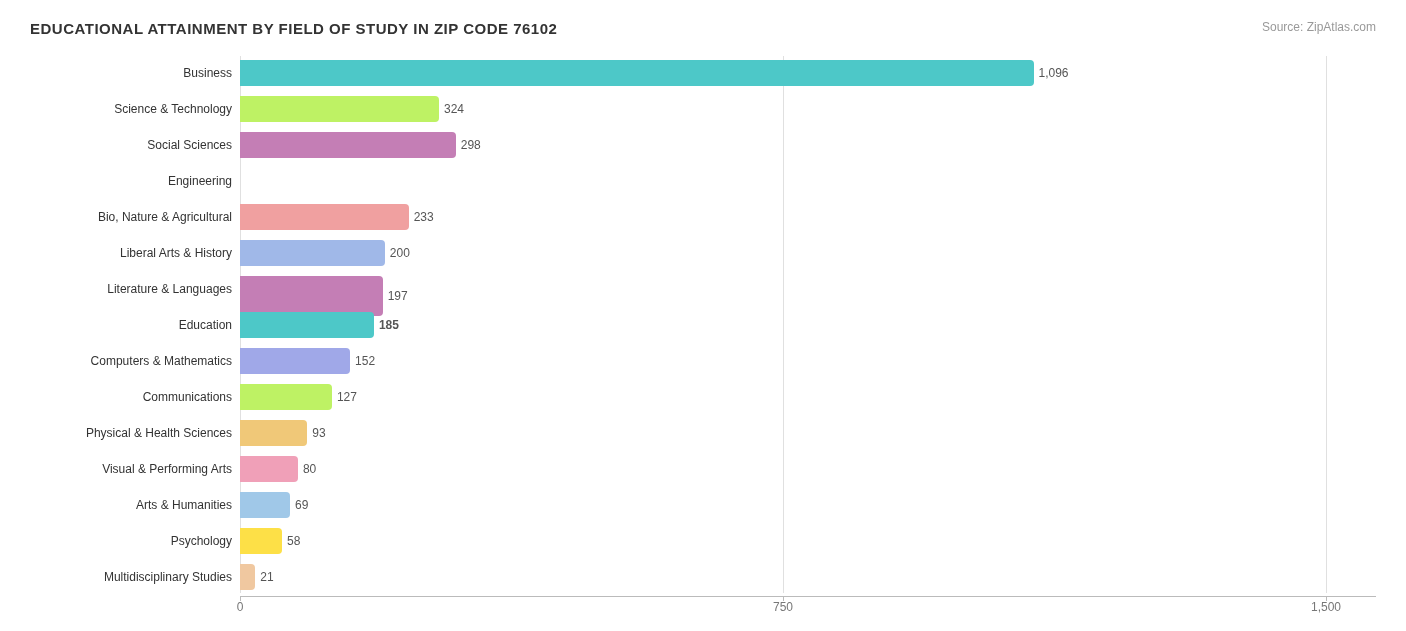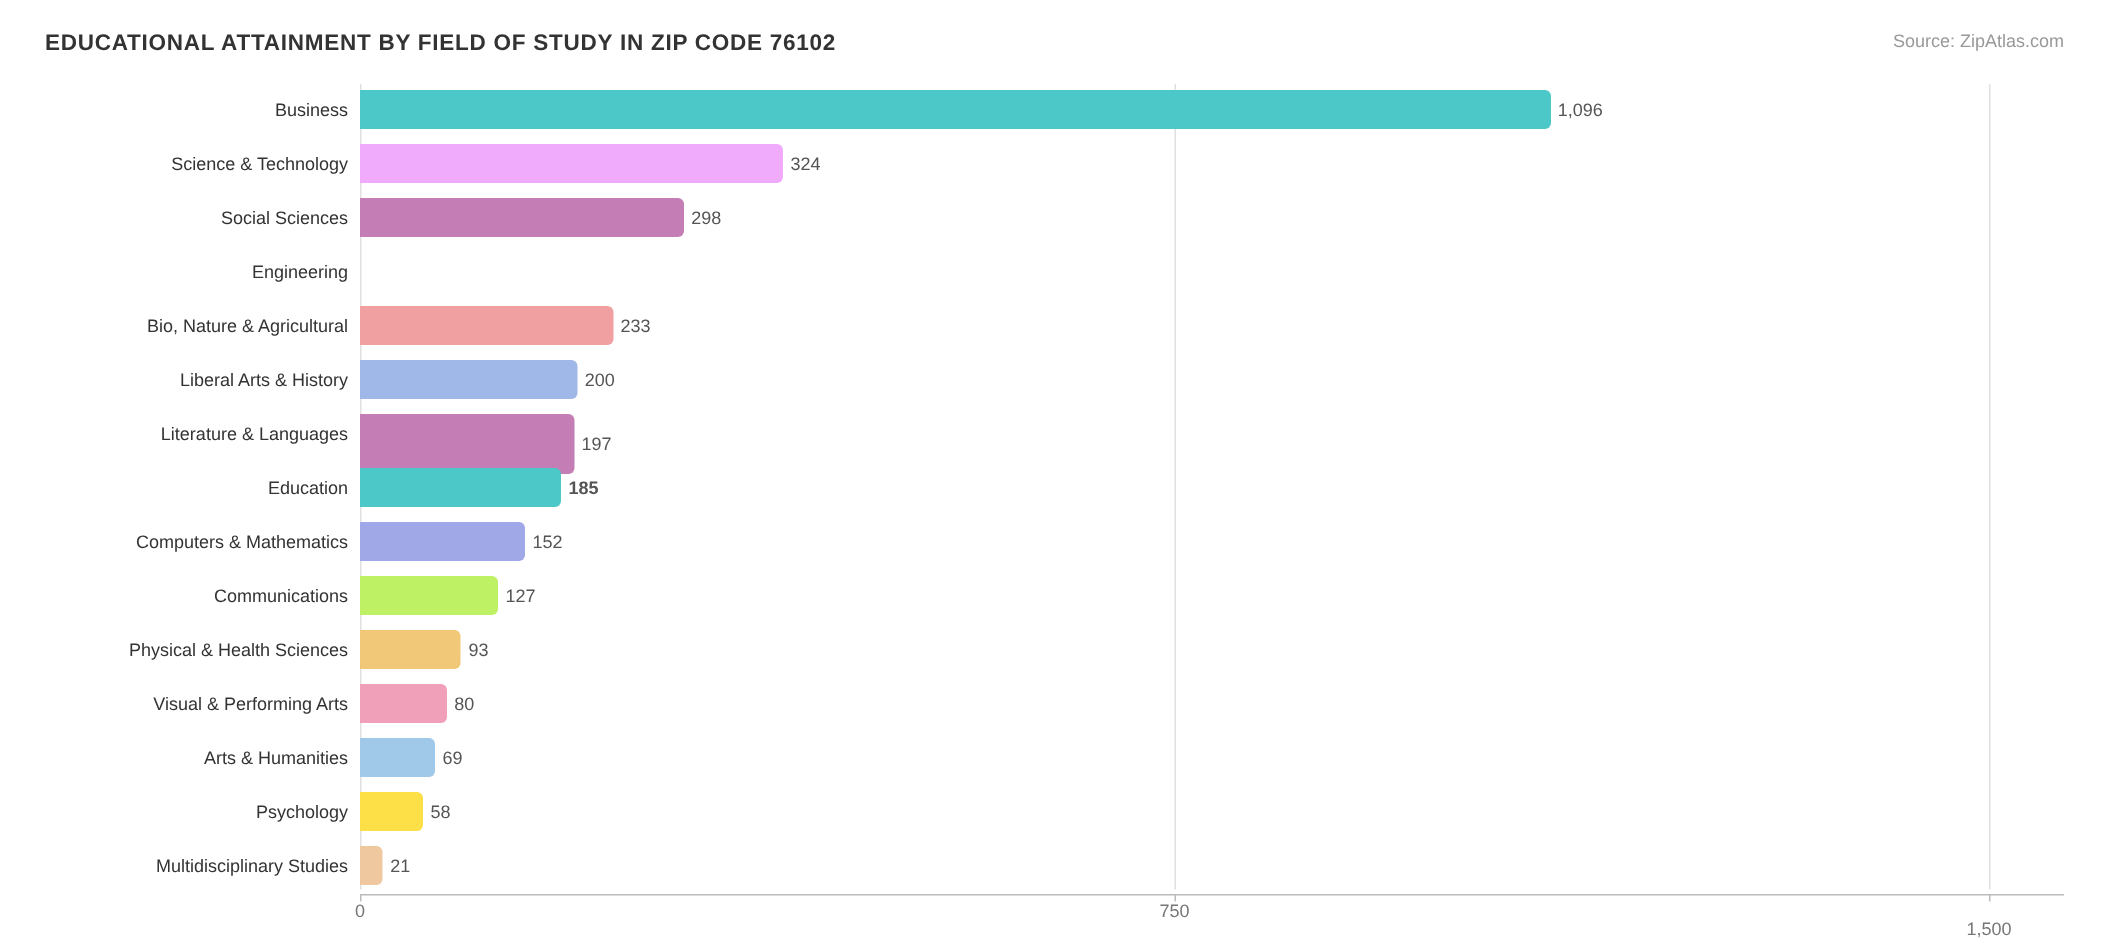--- a/index.html
+++ b/index.html
@@ -85,21 +85,21 @@
           <div class="bar-label">Business</div>
           <div class="bar-track" style="position: relative;">
             <div class="bar-fill" style="width: 793.504px; background: rgb(77, 200, 200); height: 26px; border-radius: 0px 4px 4px 0px;">
               <span class="bar-value">1,096</span>
             </div>
           </div>
         </div>
         <div class="bar-row">
           <div class="bar-label">Science &amp; Technology</div>
           <div class="bar-track" style="position: relative;">
-            <div class="bar-fill" style="width: 282px; background: #f0abfc; height: 26px; border-radius: 0px 4px 4px 0px;">
+            <div class="bar-fill" style="width: 199px; background: #bef264; height: 26px; border-radius: 0px 4px 4px 0px;">
               <span class="bar-value">324</span>
             </div>
           </div>
         </div>
         <div class="bar-row">
           <div class="bar-label">Social Sciences</div>
           <div class="bar-track" style="position: relative;">
             <div class="bar-fill" style="width: 215.752px; background: rgb(196, 126, 181); height: 26px; border-radius: 0px 4px 4px 0px;">
               <span class="bar-value">298</span>
             </div>
@@ -196,17 +196,17 @@
             </div>
           </div>
         </div>
       </div>
     <div style="position:relative; height:24px; margin-left:210px;" id="x-axis">
     <div style="position: absolute; top: 0px; left: 0px; right: 0px; height: 1px; background: rgb(187, 187, 187);"></div>
         <div style="position: absolute; left: 0px; top: 4px; transform: translateX(-50%); font-size: 12px; color: rgb(119, 119, 119);">0</div>
         <div style="position: absolute; left: 0px; top: 0px; width: 1px; height: 5px; background: rgb(187, 187, 187);"></div>
         <div style="position: absolute; left: 543px; top: 4px; transform: translateX(-50%); font-size: 12px; color: rgb(119, 119, 119);">750</div>
         <div style="position: absolute; left: 543px; top: 0px; width: 1px; height: 5px; background: rgb(187, 187, 187);"></div>
-        <div style="position: absolute; left: 1086px; top: 16px; transform: translateX(-50%); font-size: 12px; color: rgb(119, 119, 119);">1,500</div>
+        <div style="position: absolute; left: 1086px; top: 4px; transform: translateX(-50%); font-size: 12px; color: rgb(119, 119, 119);">1,500</div>
         <div style="position: absolute; left: 1086px; top: 0px; width: 1px; height: 5px; background: rgb(187, 187, 187);"></div>
       </div>
   </div>
 </div>
 
 </body></html>

